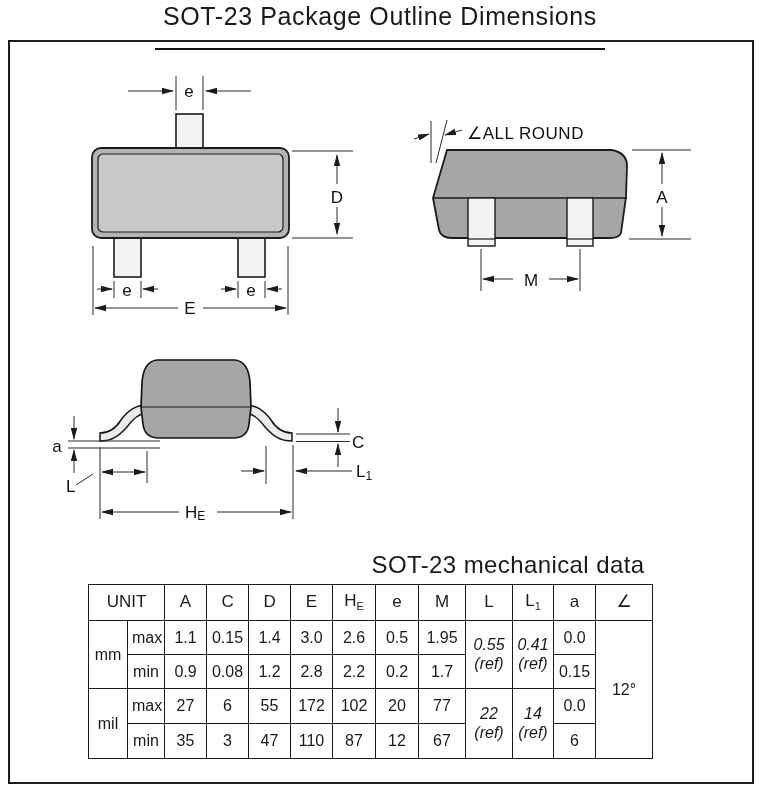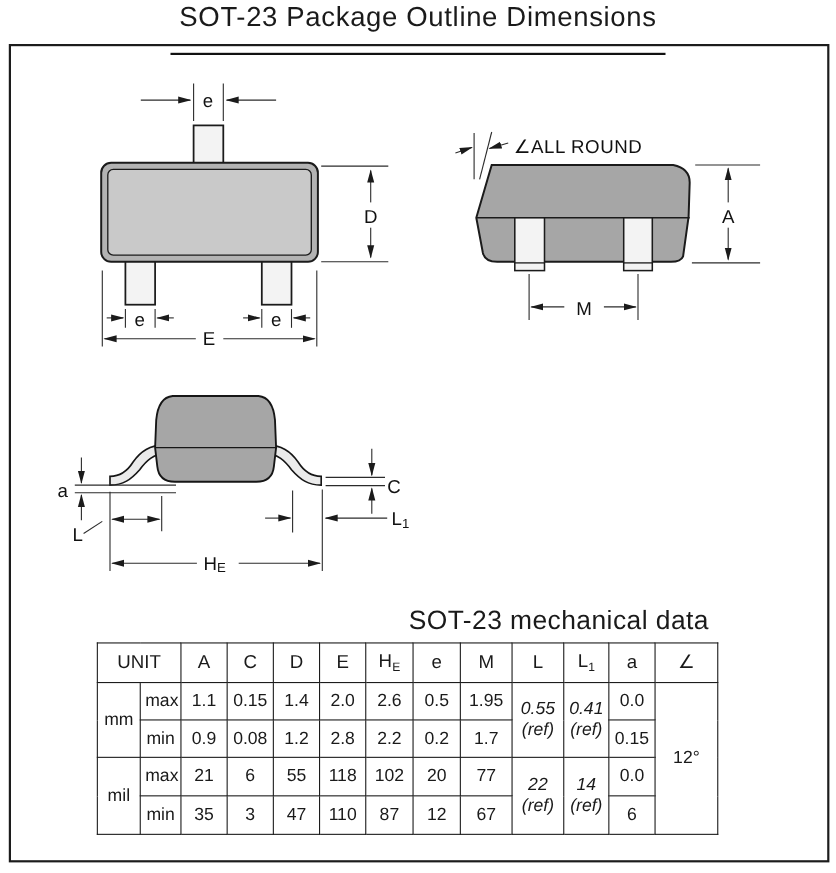--- a/index.html
+++ b/index.html
@@ -186,21 +186,21 @@
       <th><span>L</span><sub>1</sub></th>
       <th>a</th>
       <th>∠</th>
     </tr>
     <tr style="height:34px">
       <td rowspan="2">mm</td>
       <td>max</td>
       <td>1.1</td>
       <td>0.15</td>
       <td>1.4</td>
-      <td>2.0</td>
+      <td>3.0</td>
       <td>2.6</td>
       <td>0.5</td>
       <td>1.95</td>
       <td rowspan="2" class="ref-cell">
         <span>0.55</span>
         <span>(ref)</span>
       </td>
       <td rowspan="2" class="ref-cell">
         <span>0.41</span>
         <span>(ref)</span>
@@ -215,24 +215,24 @@
       <td>1.2</td>
       <td>2.8</td>
       <td>2.2</td>
       <td>0.2</td>
       <td>1.7</td>
       <td>0.15</td>
     </tr>
     <tr style="height:35px">
       <td rowspan="2">mil</td>
       <td>max</td>
-      <td>21</td>
+      <td>27</td>
       <td>6</td>
       <td>55</td>
-      <td>118</td>
+      <td>172</td>
       <td>102</td>
       <td>20</td>
       <td>77</td>
       <td rowspan="2" class="ref-cell">
         <span>22</span>
         <span>(ref)</span>
       </td>
       <td rowspan="2" class="ref-cell">
         <span>14</span>
         <span>(ref)</span>

